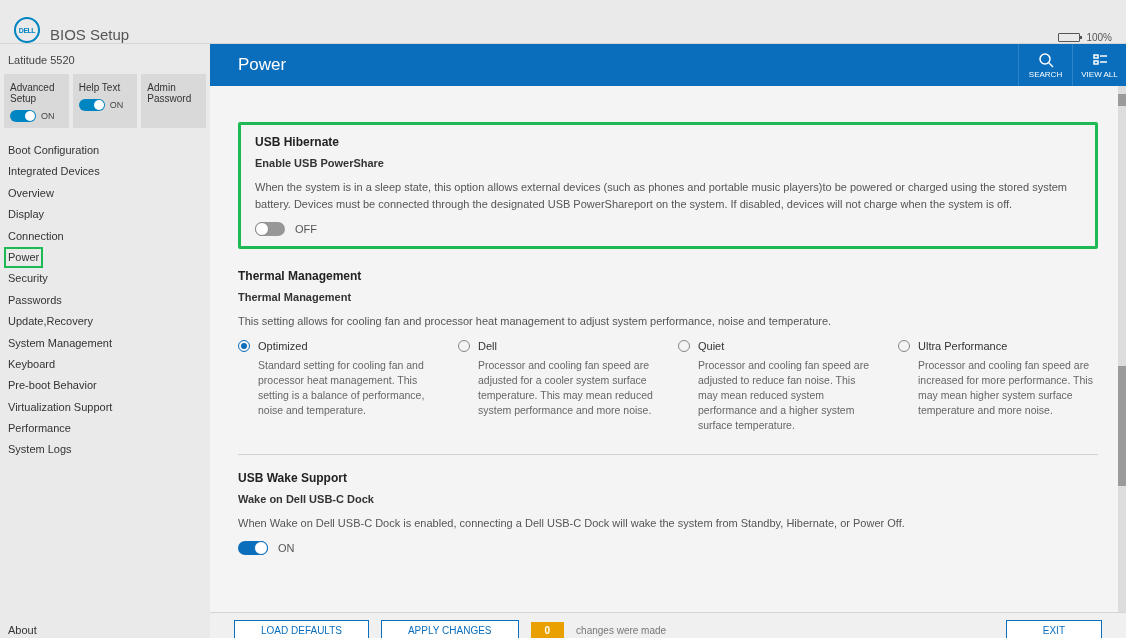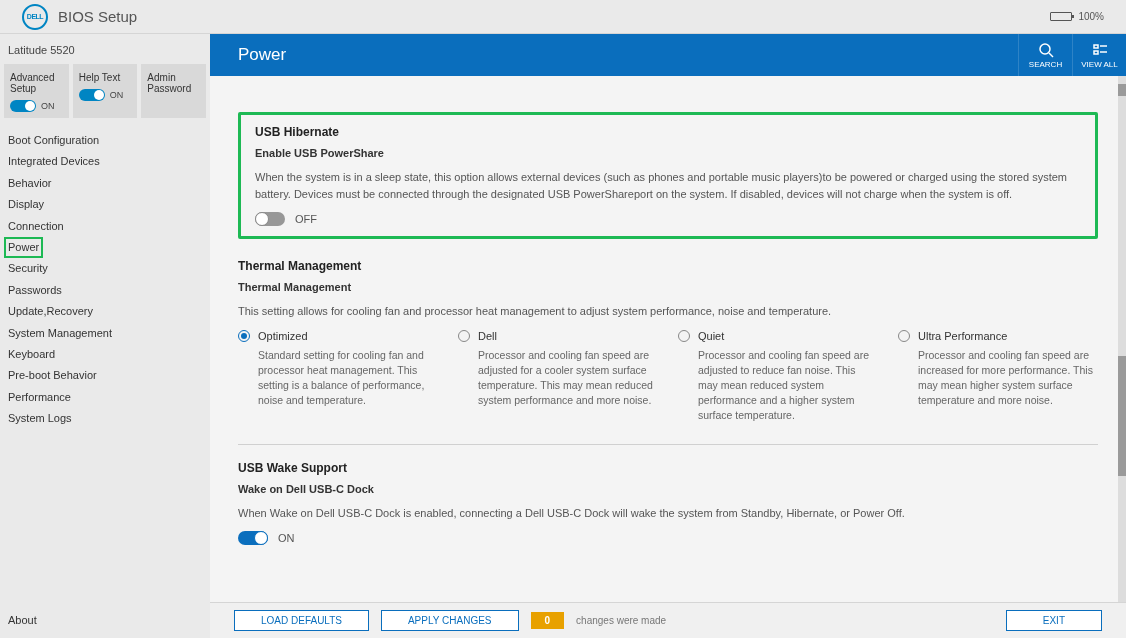--- a/index.html
+++ b/index.html
@@ -1,17 +1,17 @@
 <!DOCTYPE html>
 <html><head>
 <meta charset="utf-8">
 <style>
 *{box-sizing:border-box;margin:0;padding:0;font-family:Arial,Helvetica,sans-serif}
 body{background:#e8e8e8;width:1126px;height:638px;overflow:hidden;position:relative;font-size:12px;color:#444}
-.topbar{height:34px;display:flex;align-items:center;padding:0 22px;background:#eaeaea;border-bottom:1px solid #d5d5d5}
+.topbar{height:44px;display:flex;align-items:flex-end;padding:0 14px;background:#eaeaea;border-bottom:1px solid #d5d5d5}
 .dell-logo{width:26px;height:26px;border:2px solid #0085c3;border-radius:50%;display:flex;align-items:center;justify-content:center;color:#0085c3;font-size:7px;font-weight:bold;margin-right:10px;letter-spacing:-0.5px}
 .app-title{font-size:15px;color:#555;font-weight:400}
 .battery{margin-left:auto;display:flex;align-items:center;gap:6px;font-size:10px;color:#555}
 .battery-icon{width:22px;height:9px;border:1px solid #555;border-radius:1px;position:relative}
 .battery-icon::after{content:"";position:absolute;right:-3px;top:2px;width:2px;height:3px;background:#555}
 .battery-fill{width:100%;height:100%;background:#7cb518}
 .main{display:flex;height:calc(100% - 34px)}
 .sidebar{width:210px;background:#eaeaea;display:flex;flex-direction:column;padding:4px}
 .model{font-size:11px;color:#444;padding:6px 4px 8px}
 .quick-row{display:flex;gap:4px;margin-bottom:10px}
@@ -85,21 +85,21 @@
         <span>Help Text</span>
         <span class="toggle-row">
             <span class="toggle"></span>
             <span>ON</span>
           </span>
       </div>
       <div class="qcard">
         <span>Admin Password</span>
       </div>
     </div>
-    <ul class="nav" id="nav-list"><li>Boot Configuration</li><li>Integrated Devices</li><li>Behavior</li><li>Display</li><li>Connection</li><li class="active">Power</li><li>Security</li><li>Passwords</li><li>Update,Recovery</li><li>System Management</li><li>Keyboard</li><li>Pre-boot Behavior</li><li>Performance</li><li>System Logs</li></ul>
+    <ul class="nav" id="nav-list"><li>Boot Configuration</li><li>Integrated Devices</li><li>Overview</li><li>Display</li><li>Connection</li><li class="active">Power</li><li>Security</li><li>Passwords</li><li>Update,Recovery</li><li>System Management</li><li>Keyboard</li><li>Pre-boot Behavior</li><li>Virtualization Support</li><li>Performance</li><li>System Logs</li></ul>
     <div class="about">About</div>
   </div>
 
   <div class="content">
     <div class="hero">
       <span>Power</span>
       <div class="hero-actions">
         <div class="hero-btn">
           <svg>
               <circle cx="7" cy="7" r="5"></circle>

